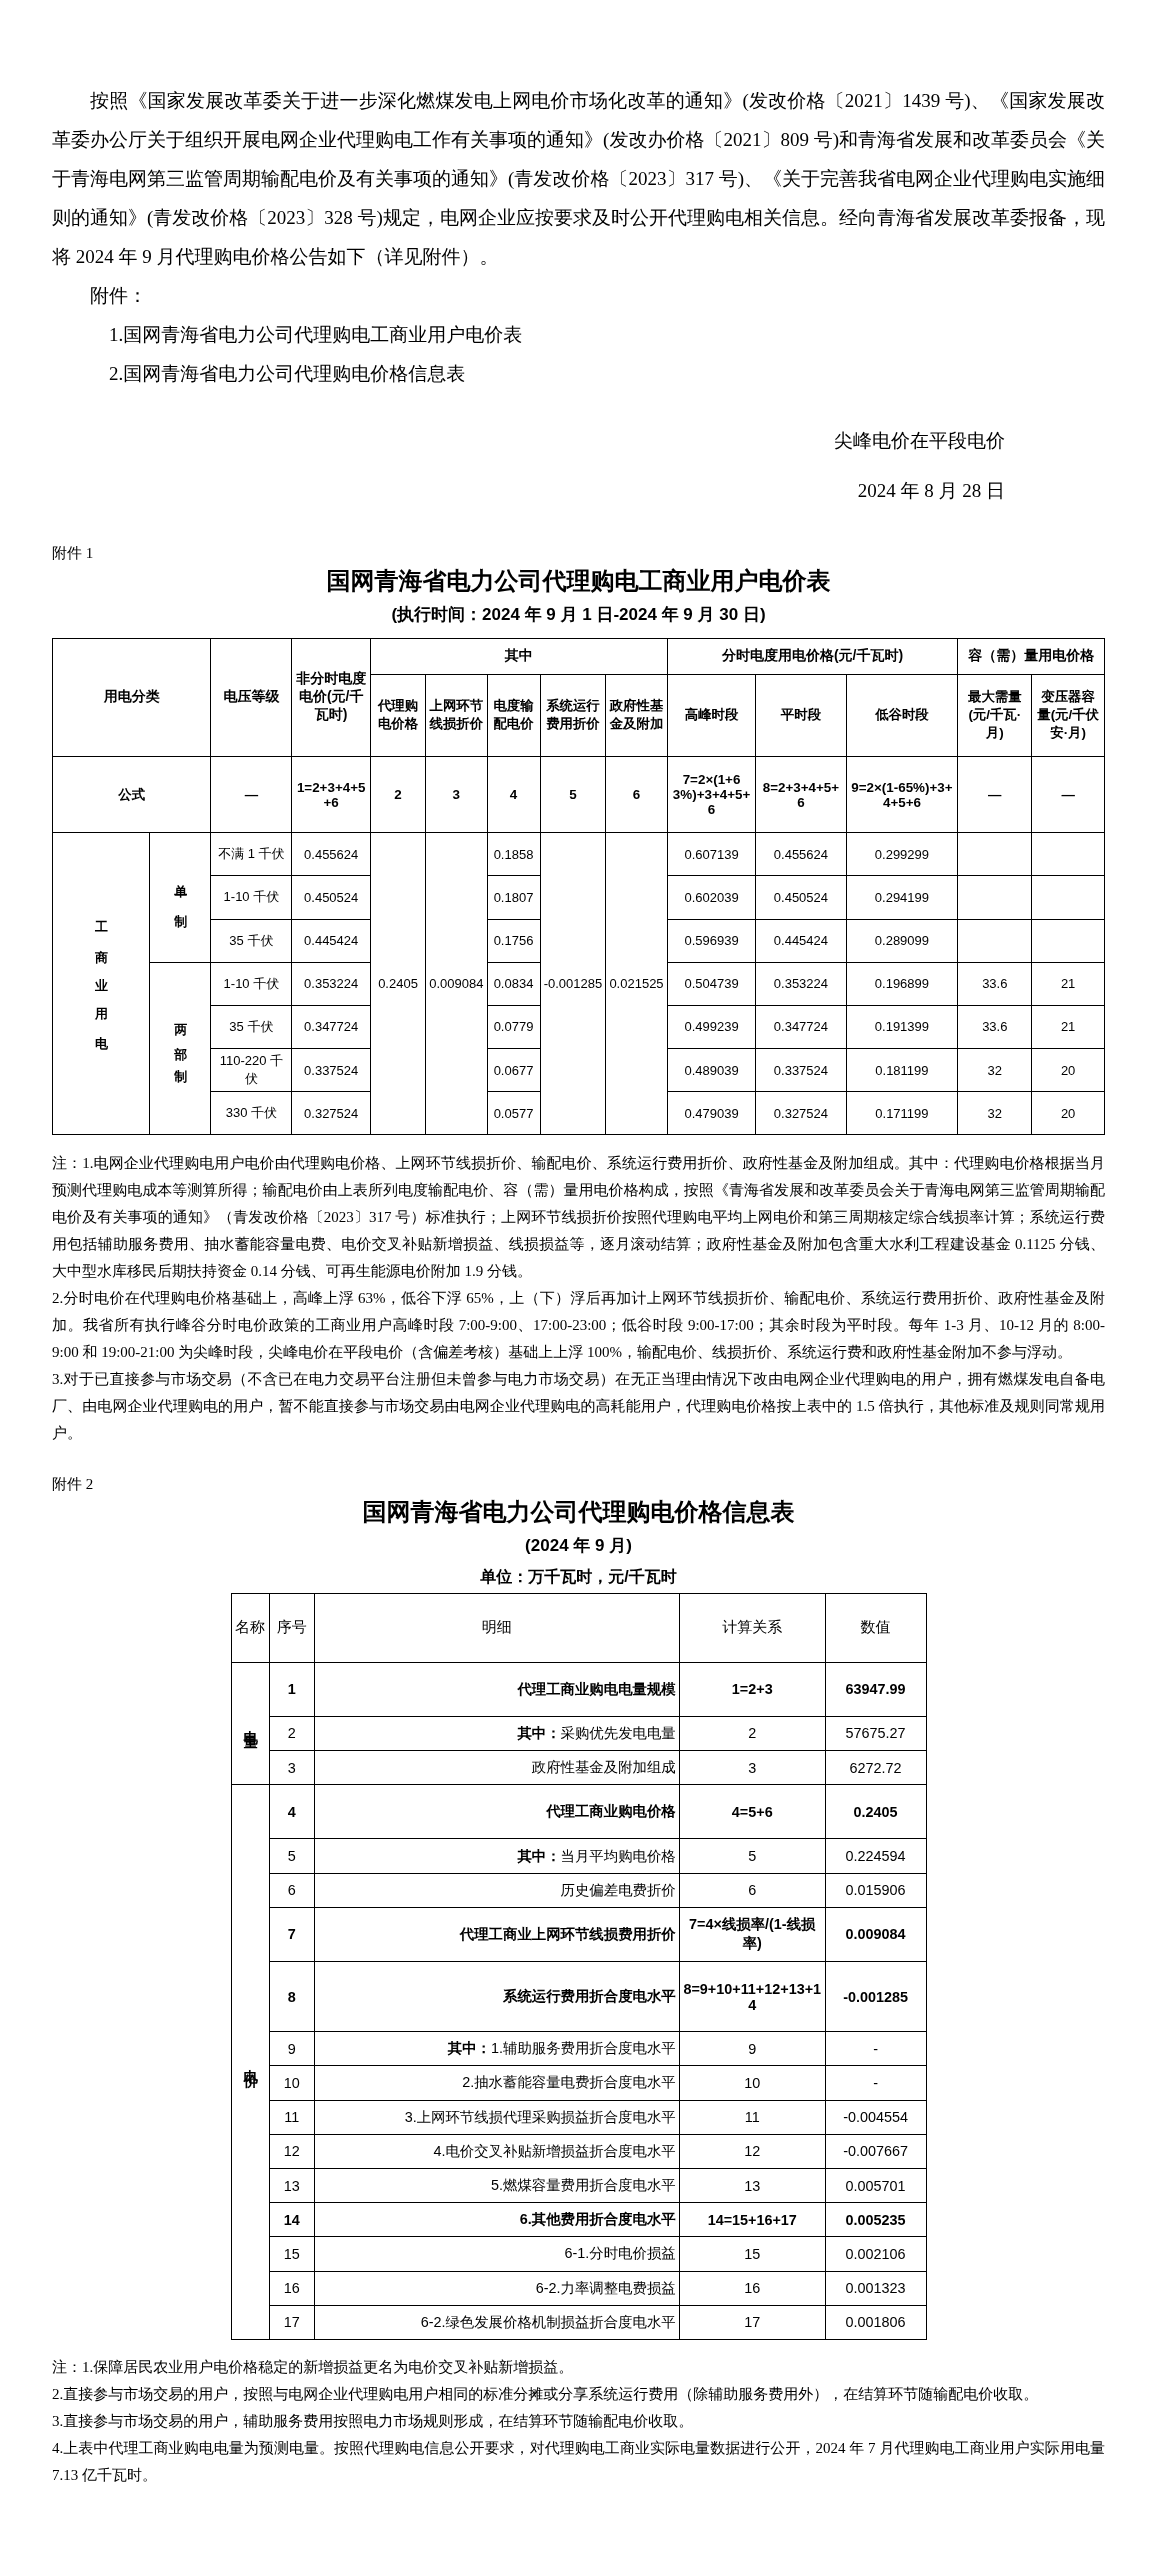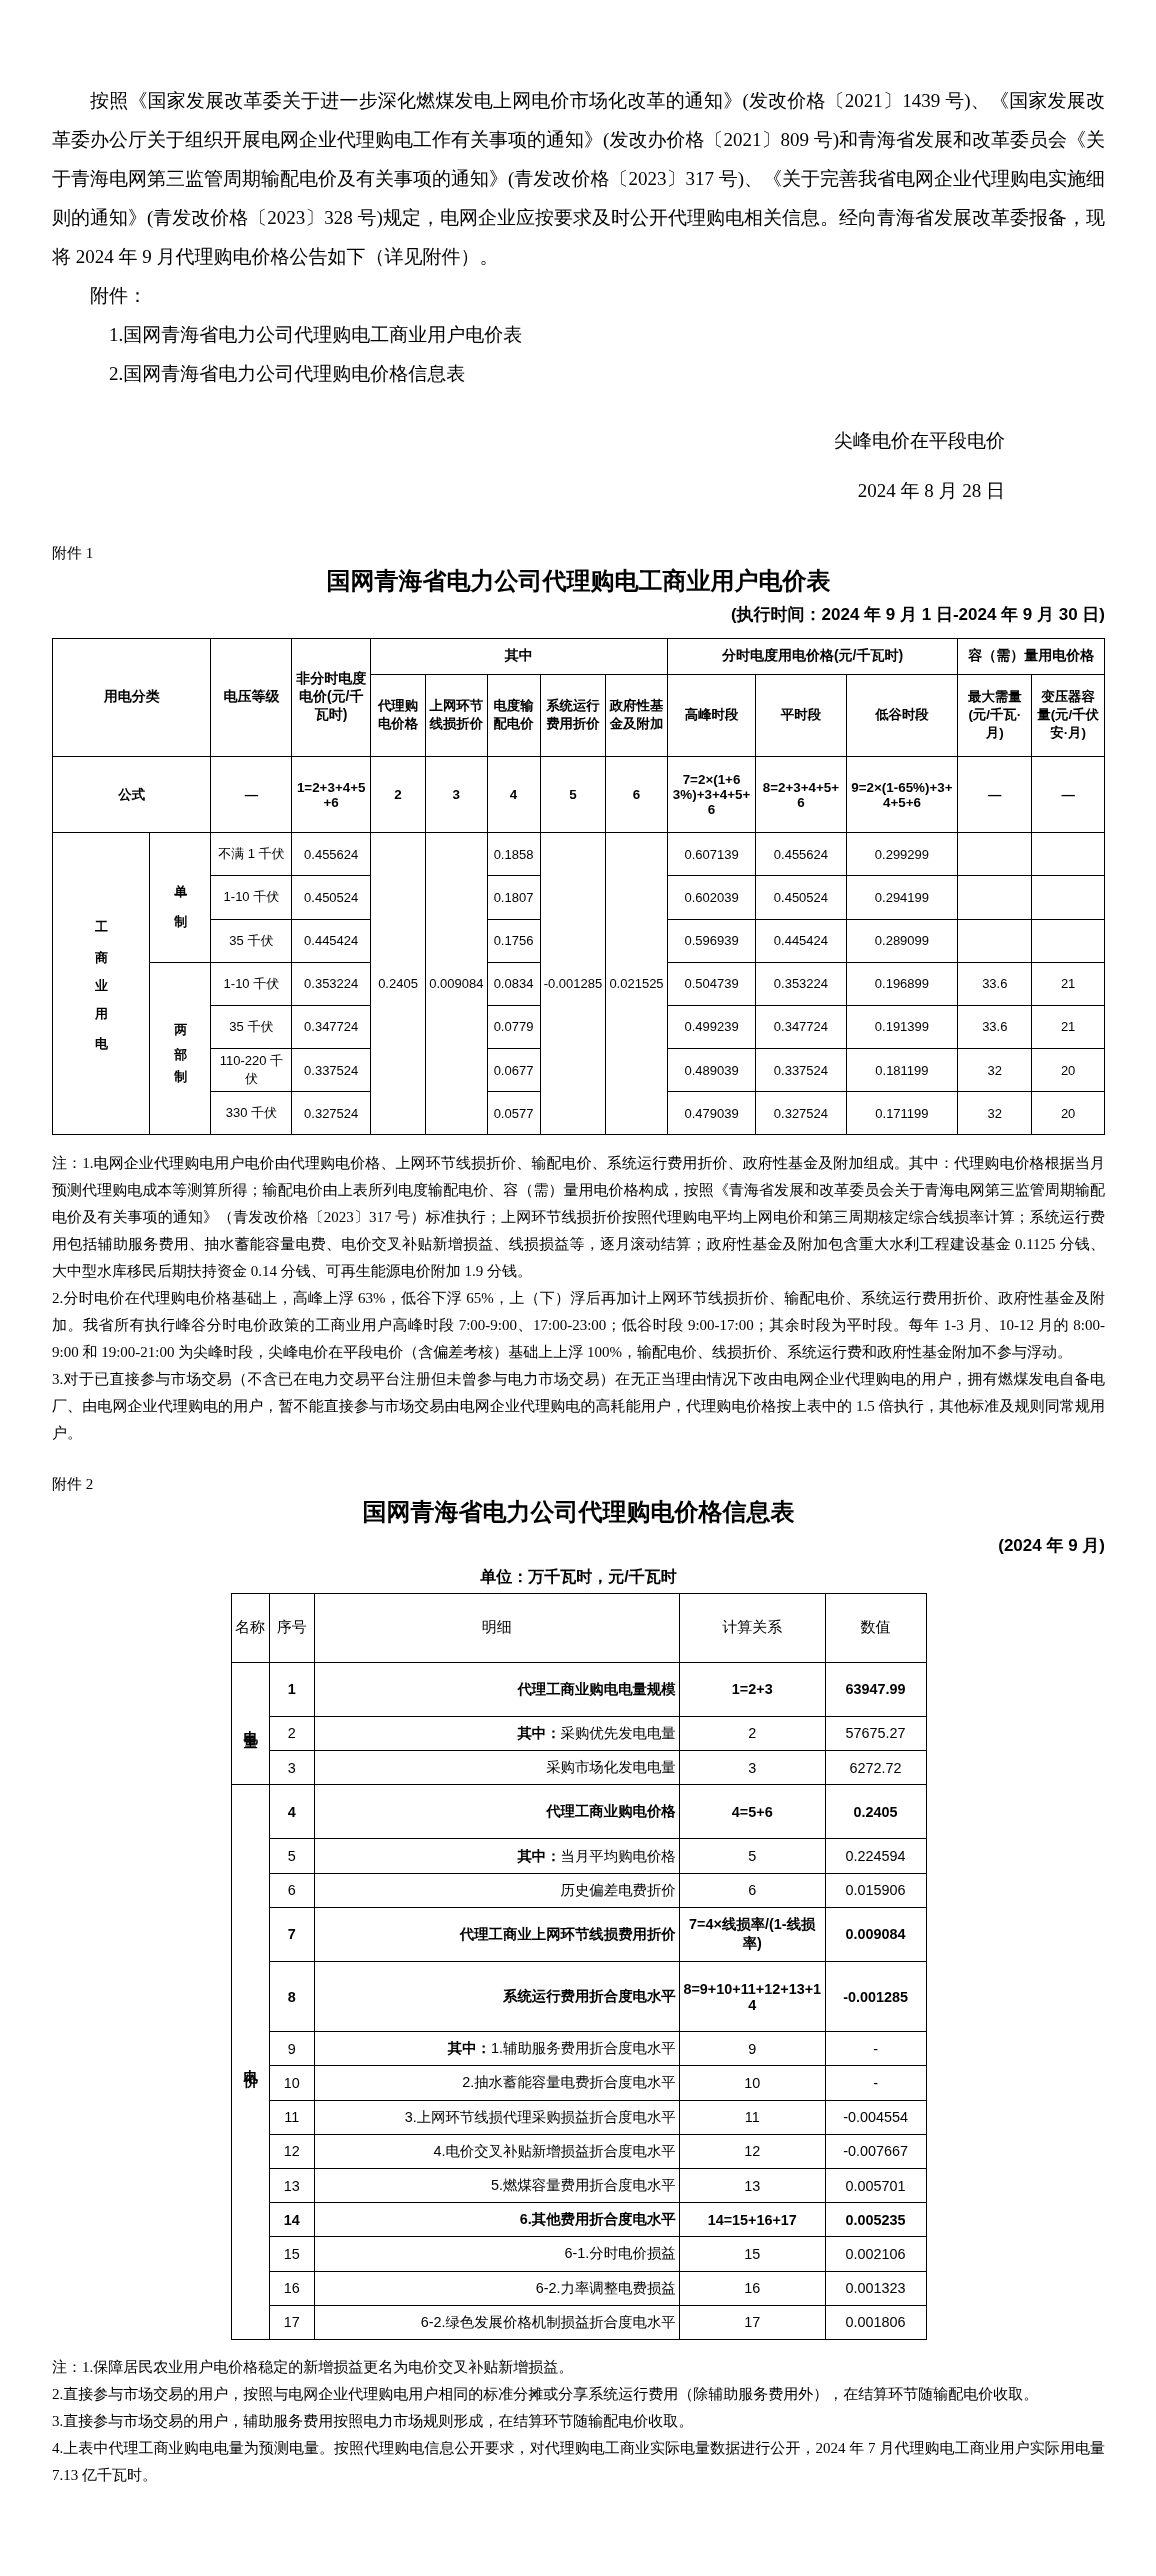--- a/index.html
+++ b/index.html
@@ -12,21 +12,21 @@
   .doc-title { text-align:center; font-size:29px; font-weight:bold; line-height:1.45; margin-top:5.2px; }
   .intro { margin-top:36px; }
   .body-p { font-size:19px; line-height:39px; text-align:justify; margin:0; }
   .indent2 { text-indent:2em; }
   .attach-item { padding-left:3em; }
   .sign { text-align:right; padding-right:100px; font-size:19px; line-height:50px; margin-top:23px; }
   
   .att-label { font-size:15px; margin-top:28px; }
   .tbl-title { text-align:center; font-size:24px; font-weight:bold; margin-top:2.1px;
                font-family:"Liberation Sans","DejaVu Sans",sans-serif; }
-  .tbl-sub   { text-align:right; font-size:17px; font-weight:bold; margin-top:6.2px;
+  .tbl-sub   { text-align:center; font-size:17px; font-weight:bold; margin-top:6.2px;
                font-family:"Liberation Sans","DejaVu Sans",sans-serif; }
   
   .tbl { border-collapse:collapse; border:1.5px solid #000;
          font-family:"Liberation Sans","DejaVu Sans",sans-serif; }
   .tbl th, .tbl td { border:1px solid #000; text-align:center; vertical-align:middle; padding:2.1px 3.1px; }
   .ba { word-break:break-all; }
   
   .t1 { width:100%; margin-top:11.3px; font-size:13.4px; }
   .t1 thead tr.hA th { height:31px; font-size:14px; }
   .t1 thead tr.hB th { height:77px; font-size:13.4px; }
@@ -252,21 +252,21 @@
           <td>63947.99</td>
         </tr>
         <tr>
           <td>2</td>
           <td class="det"><span class="pfx">其中：</span><span>采购优先发电电量</span></td>
           <td>2</td>
           <td>57675.27</td>
         </tr>
         <tr>
           <td>3</td>
-          <td class="det d1">采购市场化发电电量</td>
+          <td class="det d1">政府性基金及附加组成</td>
           <td>3</td>
           <td>6272.72</td>
         </tr>
         <tr class="tall boldrow">
           <td rowspan="14" class="vcell"><span class="vspread v2">电价</span></td>
           <td>4</td>
           <td class="det">代理工商业购电价格</td>
           <td>4=5+6</td>
           <td>0.2405</td>
         </tr>

